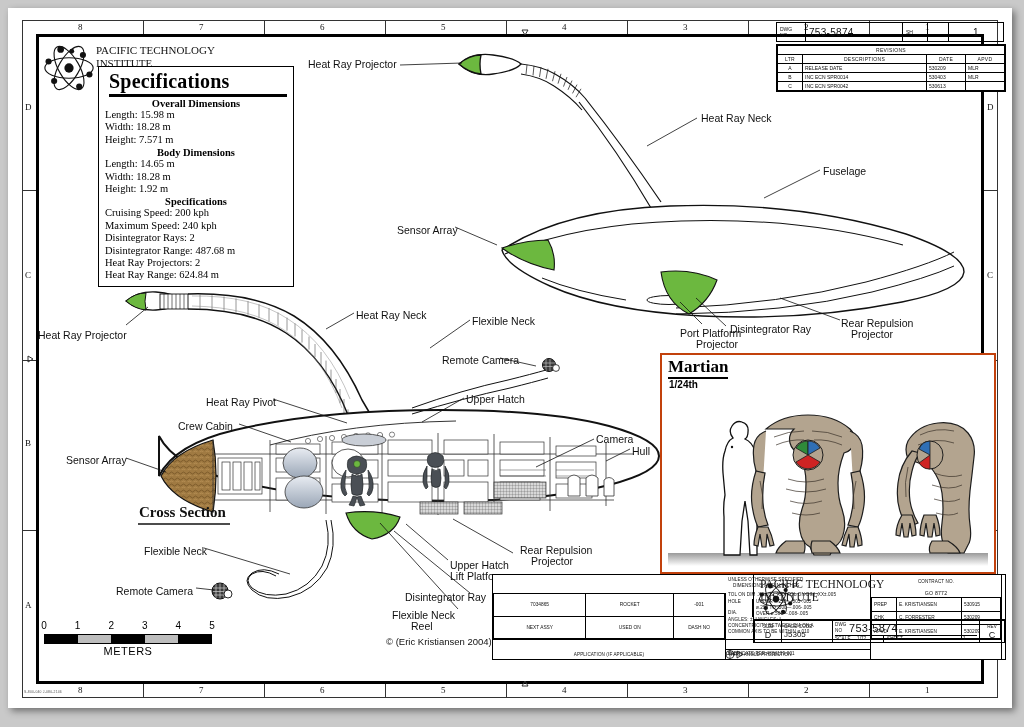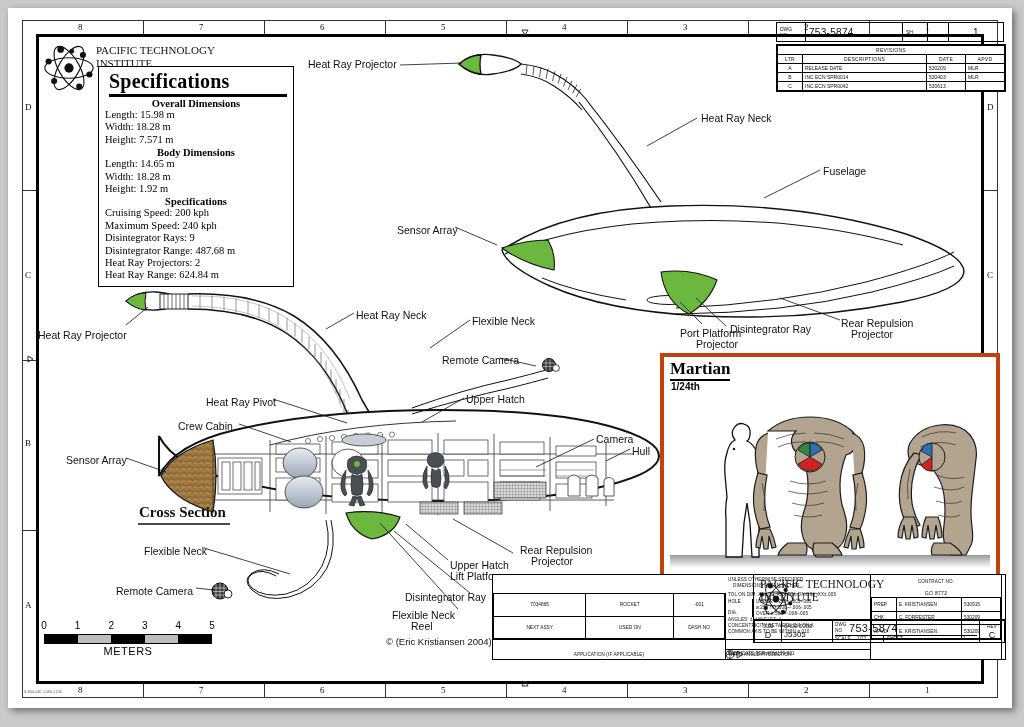--- a/index.html
+++ b/index.html
@@ -36,21 +36,21 @@
           font-size:5px;background:#fff;}
   #revbox table{border-collapse:collapse;width:100%;font-size:5px;}
   #revbox td,#revbox th{border:.7px solid #000;padding:1px 2px;color:#111;font-weight:400;}
   #revbox .rt{text-align:center;font-weight:400;letter-spacing:.3px;}
   
   #dwgstrip{position:absolute;left:768px;top:14px;width:228px;height:20px;}
   #dwgstrip table{border-collapse:collapse;width:100%;height:100%;font-size:5px;}
   #dwgstrip td{border:.7px solid #000;padding:0 3px;color:#111;}
   .dno{font-size:10px;font-family:"Liberation Sans",sans-serif;letter-spacing:.3px;}
   
-  #martian{position:absolute;left:652px;top:345px;width:332px;height:217px;border:4px solid #c2410c;
+  #martian{position:absolute;left:652px;top:345px;width:332px;height:217px;border:2px solid #c2410c;
            background:#fff;overflow:hidden;}
   #martian .mt{position:absolute;left:6px;top:2px;font-family:"Liberation Serif",serif;font-size:17px;
                font-weight:700;border-bottom:2px solid #000;padding-bottom:0px;}
   #martian .ms{position:absolute;left:7px;top:24px;font-size:10px;font-weight:700;}
   
   #scalebar{position:absolute;left:36px;top:612px;width:168px;}
   #scalebar .bar{position:relative;height:8px;background:#bdbdbd;border:1px solid #000;margin-top:2px;}
   #scalebar .seg{position:absolute;top:0;height:100%;background:#000;}
   #scalebar .nums{position:relative;height:12px;}
   #scalebar .nums span{position:absolute;font-size:10px;transform:translateX(-50%);}
@@ -185,21 +185,21 @@
     <div class="row">Length: 15.98 m</div>
     <div class="row">Width: 18.28 m</div>
     <div class="row">Height: 7.571 m</div>
     <div class="hdr">Body Dimensions</div>
     <div class="row">Length: 14.65 m</div>
     <div class="row">Width: 18.28 m</div>
     <div class="row">Height: 1.92 m</div>
     <div class="hdr">Specifications</div>
     <div class="row">Cruising Speed: 200 kph</div>
     <div class="row">Maximum Speed: 240 kph</div>
-    <div class="row">Disintegrator Rays: 9</div>
+    <div class="row">Disintegrator Rays: 2</div>
     <div class="row">Disintegrator Range: 487.68 m</div>
     <div class="row">Heat Ray Projectors: 2</div>
     <div class="row">Heat Ray Range: 624.84 m</div>
   </div>
 
   <div id="dwgstrip">
     <table>
       <tbody>
           <tr>
         <td style="width:22px">DWG NO.</td>

